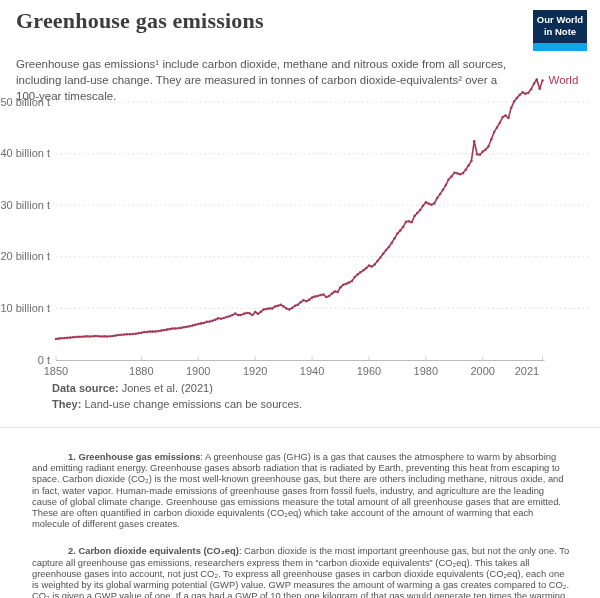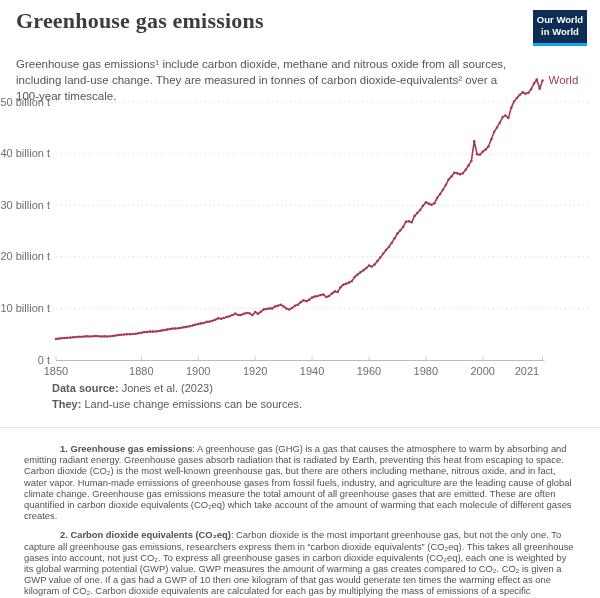--- a/index.html
+++ b/index.html
@@ -8,55 +8,55 @@
     font-family:"Liberation Sans","DejaVu Sans",sans-serif;color:#333;
   }
   .header{position:absolute;left:16px;top:8px;right:84px;}
   .title{
     font-family:"Liberation Serif","DejaVu Serif",serif;
     font-size:22px;font-weight:600;color:#3d3d3d;letter-spacing:.2px;
   }
   .subtitle{margin-top:22px;font-size:11.5px;color:#555;line-height:1.4;max-width:502px;}
   .logo{
     position:absolute;top:10px;right:13px;width:54px;box-sizing:border-box;
-    background:#0d2e54;border-bottom:3px solid #0ea5e9;color:#fff;
+    background:#0d2e54;border-bottom:8px solid #0ea5e9;color:#fff;
     font-size:9.5px;font-weight:bold;line-height:1.3;text-align:center;
     padding:4px 2px;cursor:pointer;
   }
   #chart-svg{position:absolute;left:0;top:60px;}
   #chart-svg text{font-family:"Liberation Sans","DejaVu Sans",sans-serif;}
   .sources{
     position:absolute;left:16px;right:15px;top:381px;
     font-size:11px;color:#5b5b5b;line-height:1.45;
   }
   .sources-row{display:flex;justify-content:space-between;align-items:baseline;}
   .src-links a{color:#5b5b5b;text-decoration:underline;cursor:pointer;}
   .sep{color:#8a8a8a;}
   .divider{position:absolute;left:0;top:427px;width:600px;border-top:1px solid #e4e4e4;}
   .footnotes{
     position:absolute;left:16px;top:435px;width:570px;
     font-size:9.4px;line-height:11.2px;color:#515151;
   }
-  .footnotes p{margin:8px;}
+  .footnotes p{margin:16px;}
   .footnotes p + p{margin-top:6px;}
   b{font-weight:bold;padding-left:36px;}
 </style>
 </head>
 <body>
 
 <div class="page">
 
   <div class="header">
     <div class="title">Greenhouse gas emissions</div>
     <div class="subtitle">Greenhouse gas emissions¹ include carbon dioxide, methane and nitrous oxide from all sources, including land-use change. They are measured in tonnes of carbon dioxide-equivalents² over a 100-year timescale.</div>
   </div>
 
   <div class="logo">
     <div>Our World</div>
-    <div>in World</div>
+    <div>in Note</div>
   </div>
 
   <svg id="chart-svg" width="600" height="322" viewBox="0 0 600 322">
       <text x="50" y="303.5" text-anchor="end" fill="#6e6e6e" font-size="11">0 t</text>
       <line x1="56" y1="248.42" x2="590" y2="248.42" stroke="#dcdcdc" stroke-width="1" stroke-dasharray="1.5,3"></line>
       <text x="50" y="251.92" text-anchor="end" fill="#6e6e6e" font-size="11">10 billion t</text>
       <line x1="56" y1="196.83999999999997" x2="590" y2="196.83999999999997" stroke="#dcdcdc" stroke-width="1" stroke-dasharray="1.5,3"></line>
       <text x="50" y="200.33999999999997" text-anchor="end" fill="#6e6e6e" font-size="11">20 billion t</text>
       <line x1="56" y1="145.26" x2="590" y2="145.26" stroke="#dcdcdc" stroke-width="1" stroke-dasharray="1.5,3"></line>
       <text x="50" y="148.76" text-anchor="end" fill="#6e6e6e" font-size="11">30 billion t</text>
@@ -254,21 +254,21 @@
       <circle cx="531.1" cy="29.2" r="1.25" fill="#A53A58"></circle>
       <circle cx="534.0" cy="23.5" r="1.25" fill="#A53A58"></circle>
       <circle cx="536.8" cy="19.4" r="1.25" fill="#A53A58"></circle>
       <circle cx="539.7" cy="28.7" r="1.25" fill="#A53A58"></circle>
       <circle cx="542.5" cy="20.4" r="1.25" fill="#A53A58"></circle>
       <text x="548.5" y="24.436399999999992" fill="#A53A58" font-size="11.5">World</text>
     </svg>
 
   <div class="sources">
     <div class="sources-row">
-      <span><b>Data source:</b><span> Jones et al. (2023)</span></span>
+      <span><b>Data source:</b><span> Jones et al. (2021)</span></span>
     </div>
     <div><b>They:</b><span> Land-use change emissions can be sources.</span></div>
   </div>
 
   <div class="divider"></div>
 
   <div class="footnotes">
     <p><b>1. Greenhouse gas emissions</b><span>: A greenhouse gas (GHG) is a gas that causes the atmosphere to warm by absorbing and emitting radiant energy. Greenhouse gases absorb radiation that is radiated by Earth, preventing this heat from escaping to space. Carbon dioxide (CO₂) is the most well-known greenhouse gas, but there are others including methane, nitrous oxide, and in fact, water vapor. Human-made emissions of greenhouse gases from fossil fuels, industry, and agriculture are the leading cause of global climate change. Greenhouse gas emissions measure the total amount of all greenhouse gases that are emitted. These are often quantified in carbon dioxide equivalents (CO₂eq) which take account of the amount of warming that each molecule of different gases creates.</span></p>
     <p><b>2. Carbon dioxide equivalents (CO₂eq)</b><span>: Carbon dioxide is the most important greenhouse gas, but not the only one. To capture all greenhouse gas emissions, researchers express them in “carbon dioxide equivalents” (CO₂eq). This takes all greenhouse gases into account, not just CO₂. To express all greenhouse gases in carbon dioxide equivalents (CO₂eq), each one is weighted by its global warming potential (GWP) value. GWP measures the amount of warming a gas creates compared to CO₂. CO₂ is given a GWP value of one. If a gas had a GWP of 10 then one kilogram of that gas would generate ten times the warming effect as one kilogram of CO₂. Carbon dioxide equivalents are calculated for each gas by multiplying the mass of emissions of a specific greenhouse gas by its GWP factor. This warming can be stated over different timescales. To calculate CO₂eq over 100 years, we'd multiply each gas by its GWP over a 100-year timescale (GWP100). Total greenhouse gas emissions – measured in CO₂eq – are then calculated by summing each gas' CO₂eq value.</span></p>
   </div>

